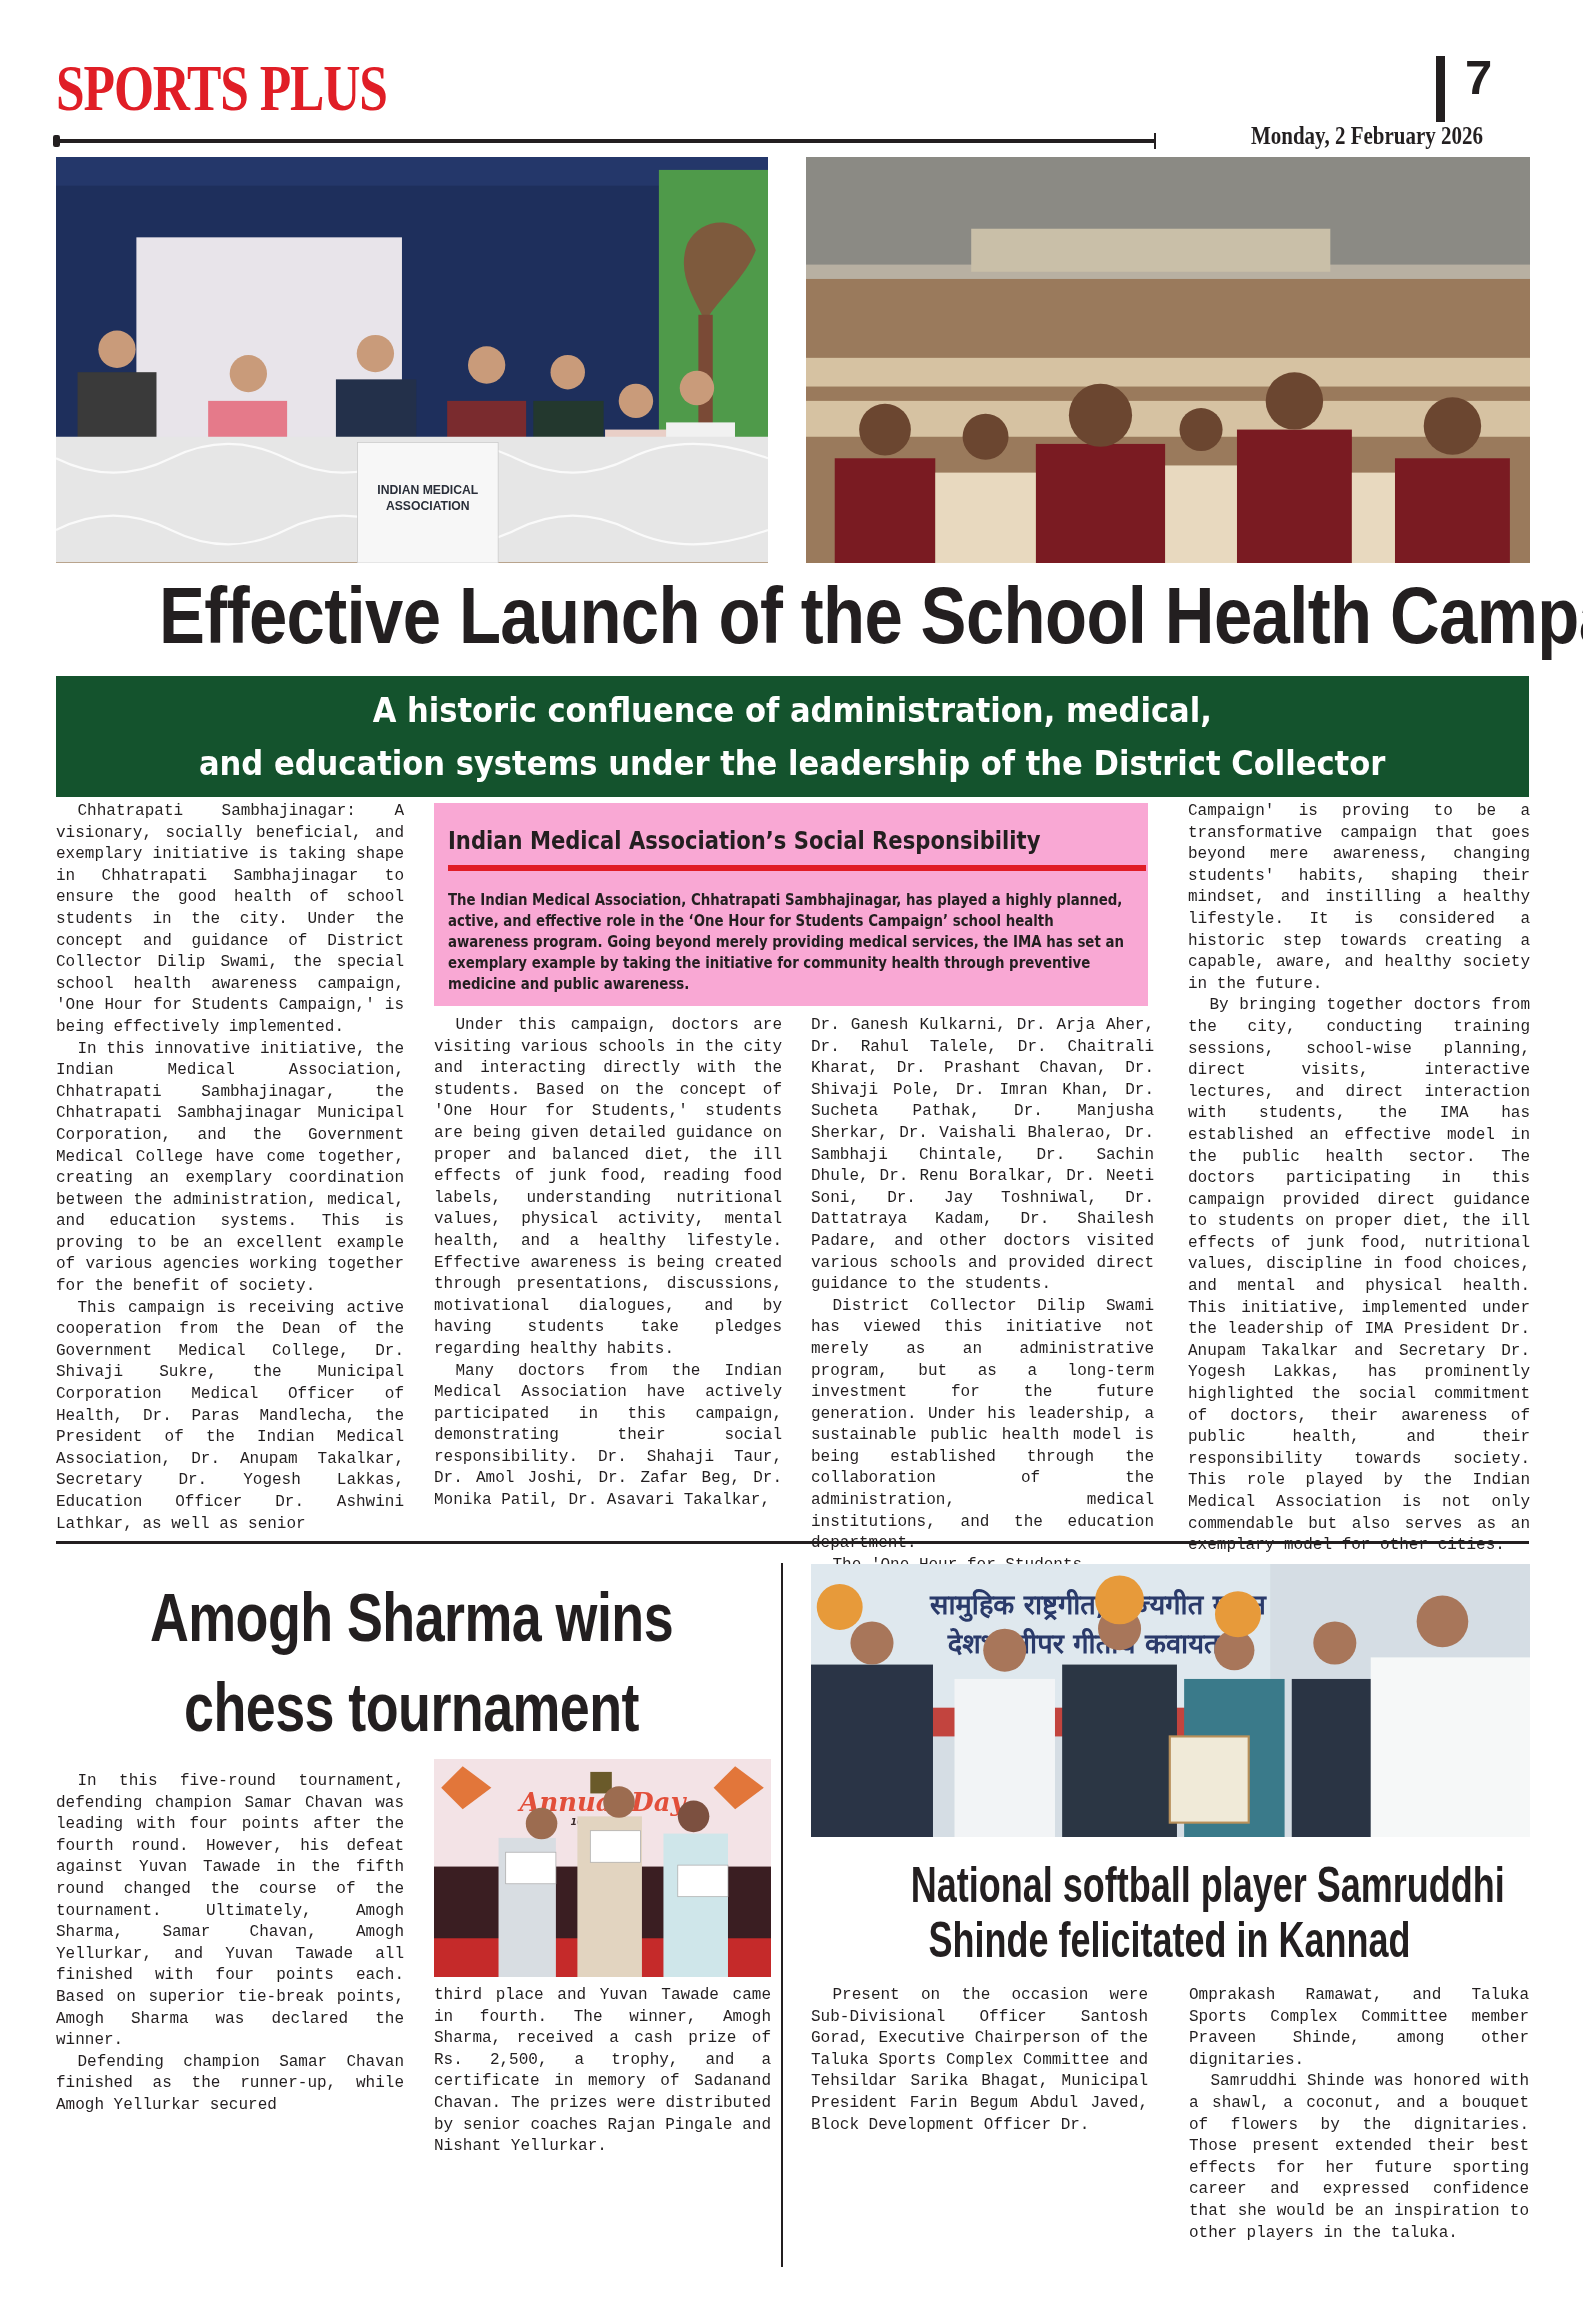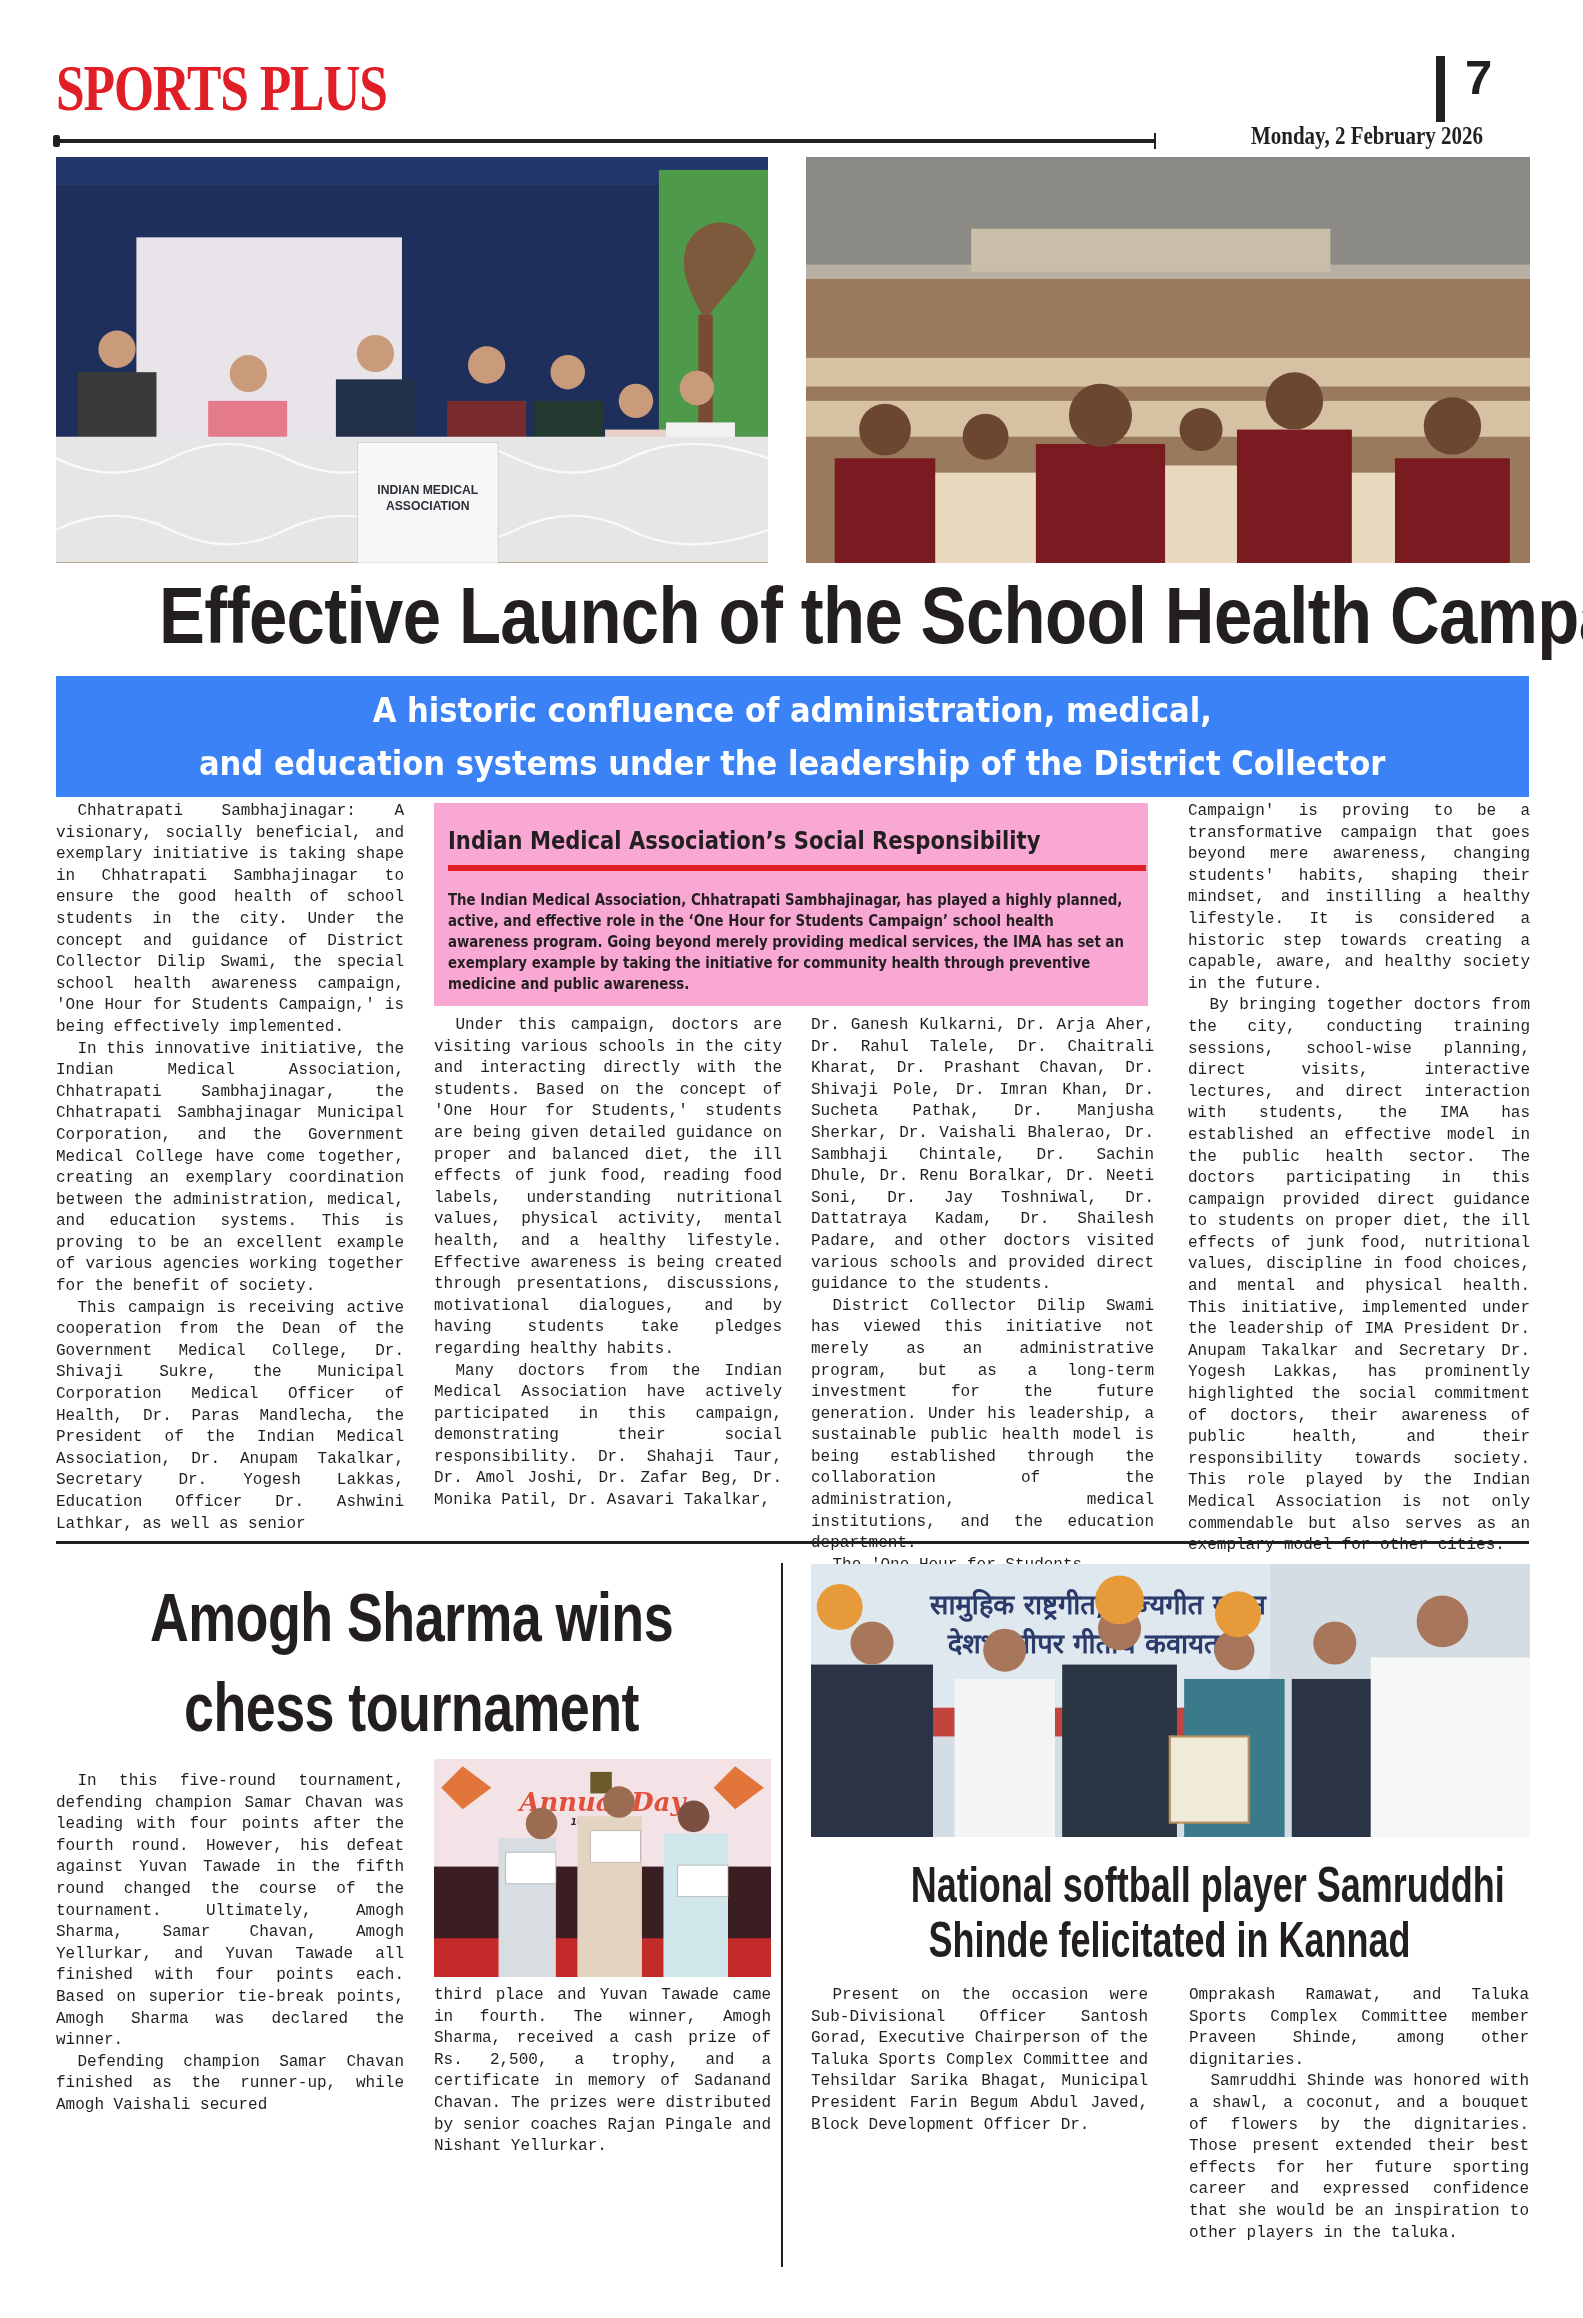--- a/index.html
+++ b/index.html
@@ -18,21 +18,21 @@
   .page-date { left: 1251px; top: 122px; font-family: "Liberation Serif", serif; font-weight: bold; font-size: 24.4px; transform: scaleX(0.86); transform-origin: left top; white-space: nowrap; }
 
   
   .photo { overflow: hidden; }
   .photo svg { width: 100%; height: 100%; display: block; }
 
   
   .headline { font-family: "Liberation Sans", sans-serif; font-weight: bold; color: #231f20; text-align: center; line-height: 1.05; white-space: nowrap; }
   .main-headline { left: 56px; top: 574px; width: 1472px; font-size: 80px; letter-spacing: -0.7px; transform: scaleX(0.86); transform-origin: center top; }
 
-  .green-banner { left: 56px; top: 676px; width: 1473px; height: 121px; background: #3b82f6; display: flex; flex-direction: column; align-items: center; justify-content: center; }
+  .green-banner { left: 56px; top: 676px; width: 1473px; height: 121px; background: #14532d; display: flex; flex-direction: column; align-items: center; justify-content: center; }
   .green-banner span { font-family: "DejaVu Sans", sans-serif; font-weight: bold; color: #ffffff; font-size: 34px; line-height: 1.55; transform: scaleX(0.9); white-space: nowrap; }
 
   
   .col { position: absolute; font-family: Liberation Mono, monospace; font-size: 16px; line-height: 21.6px; text-align: justify; color: #231f20; }
   .col p { text-indent: 21.5px; }
   .col p.noindent { text-indent: 0; }
 
   .sidebar-box { left: 434px; top: 803px; width: 714px; height: 203px; background: #f9a8d4; padding: 24.4px 14.4px 0 14.4px; }
   .sidebar-title { font-family: "DejaVu Sans", sans-serif; font-weight: bold; font-size: 24px; transform: scaleX(0.88); transform-origin: left top; white-space: nowrap; color: #231f20; }
   .sidebar-rule { margin-top: 10px; width: 698px; height: 5.7px; background: #e01e26; }
@@ -161,21 +161,21 @@
 <div class="abs divider-h"></div>
 <div class="abs divider-v"></div>
 
 <div class="abs headline chess-headline">
   <div>Amogh Sharma wins</div>
   <div>chess tournament</div>
 </div>
 
 <div class="col" style="left:56px;top:1771px;width:348px;">
   <p>In this five-round tournament, defending champion Samar Chavan was leading with four points after the fourth round. However, his defeat against Yuvan Tawade in the fifth round changed the course of the tournament. Ultimately, Amogh Sharma, Samar Chavan, Amogh Yellurkar, and Yuvan Tawade all finished with four points each. Based on superior tie-break points, Amogh Sharma was declared the winner.</p>
-  <p>Defending champion Samar Chavan finished as the runner-up, while Amogh Vaishali secured</p>
+  <p>Defending champion Samar Chavan finished as the runner-up, while Amogh Yellurkar secured</p>
 </div>
 
 <div class="abs photo" style="left:434px;top:1759px;width:337px;height:218px;">
   <svg viewBox="0 0 470 304" preserveAspectRatio="none">
     <rect width="470" height="304" fill="#f3e3e6"></rect>
     <rect x="0" y="150" width="470" height="154" fill="#3a1e22"></rect>
     <rect x="0" y="250" width="470" height="54" fill="#c52a2a"></rect>
     <polygon points="40,10 80,40 40,70 10,40" fill="#e2763a"></polygon>
     <polygon points="420,10 460,40 420,70 390,40" fill="#e2763a"></polygon>
     <text x="235" y="72" text-anchor="middle" font-family="DejaVu Serif, serif" font-style="italic" font-weight="bold" font-size="36" fill="#e24f3a">Annual Day</text>

